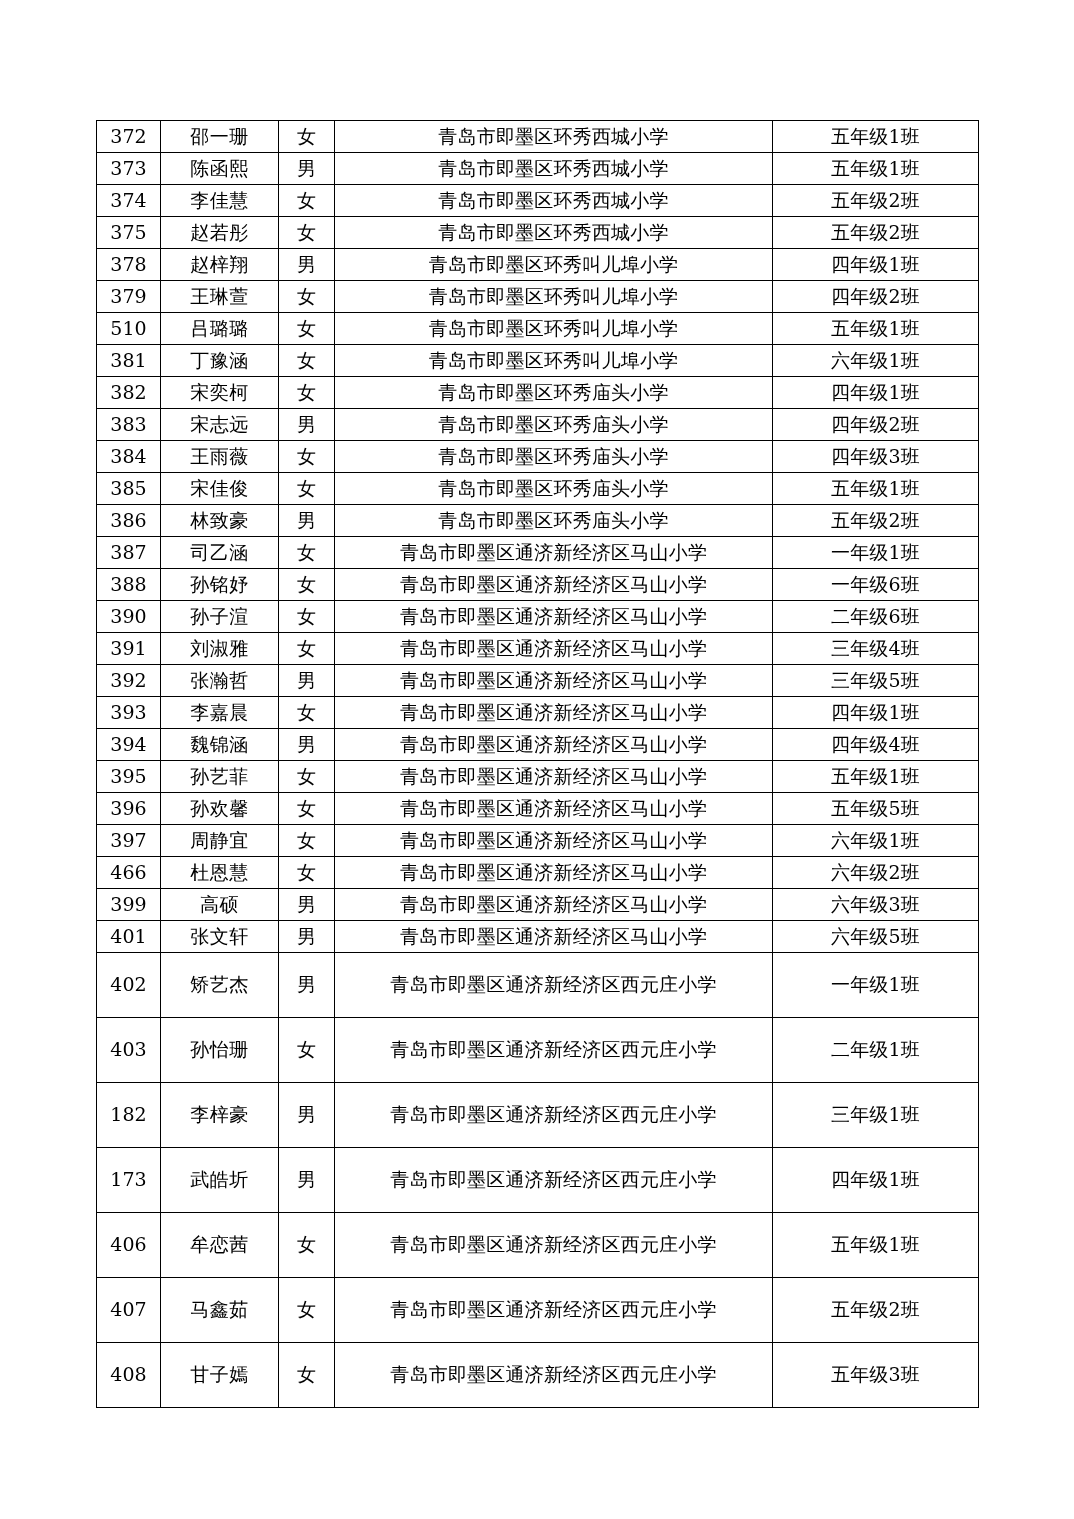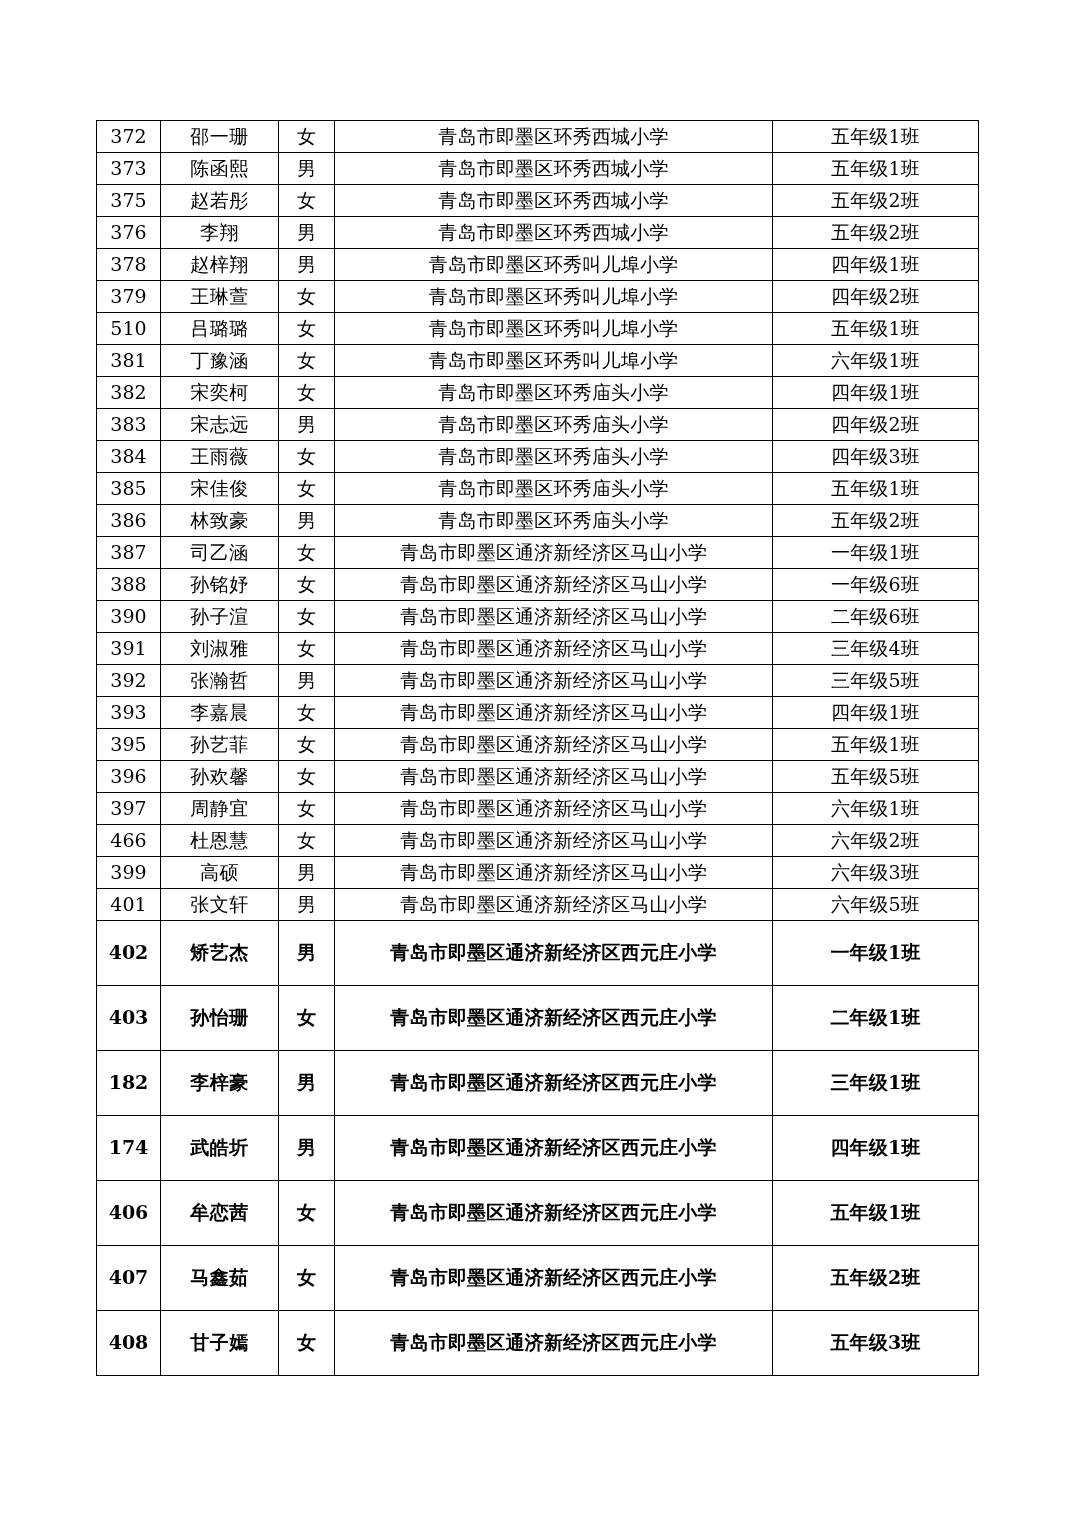--- a/index.html
+++ b/index.html
@@ -40,21 +40,21 @@
   col.c-sex   { width: 56px; }
   col.c-school{ width: 438px; }
   col.c-class { width: 206px; }
 
   td.idx  { font-size: 19px; }
   td.name { font-size: 19px; letter-spacing: 0.5px; }
   td.sex  { font-size: 19px; }
   td.school { font-size: 19px; letter-spacing: 0.2px; }
   td.klass  { font-size: 19px; letter-spacing: 0.2px; }
 
-  tr.tall td { height: 62px; font-weight: bold; }
+  tr.tall td { height: 62px; }
   tr.short td { height: 29px; }
 </style>
 </head>
 <body>
 
 <div class="page">
   <table class="roster">
     <colgroup>
       <col class="c-index">
       <col class="c-name">
@@ -71,34 +71,34 @@
           <td class="klass">五年级1班</td>
         </tr>
         <tr class="short">
           <td class="idx">373</td>
           <td class="name">陈函熙</td>
           <td class="sex">男</td>
           <td class="school">青岛市即墨区环秀西城小学</td>
           <td class="klass">五年级1班</td>
         </tr>
         <tr class="short">
+          <td class="idx">374</td>
+          <td class="name">李佳慧</td>
+          <td class="sex">女</td>
+          <td class="school">青岛市即墨区环秀西城小学</td>
+          <td class="klass">五年级2班</td>
+        </tr>
+        <tr class="short">
           <td class="idx">375</td>
           <td class="name">赵若彤</td>
           <td class="sex">女</td>
           <td class="school">青岛市即墨区环秀西城小学</td>
           <td class="klass">五年级2班</td>
         </tr>
         <tr class="short">
-          <td class="idx">376</td>
-          <td class="name">李翔</td>
-          <td class="sex">男</td>
-          <td class="school">青岛市即墨区环秀西城小学</td>
-          <td class="klass">五年级2班</td>
-        </tr>
-        <tr class="short">
           <td class="idx">378</td>
           <td class="name">赵梓翔</td>
           <td class="sex">男</td>
           <td class="school">青岛市即墨区环秀叫儿埠小学</td>
           <td class="klass">四年级1班</td>
         </tr>
         <tr class="short">
           <td class="idx">379</td>
           <td class="name">王琳萱</td>
           <td class="sex">女</td>
@@ -190,20 +190,27 @@
           <td class="klass">三年级5班</td>
         </tr>
         <tr class="short">
           <td class="idx">393</td>
           <td class="name">李嘉晨</td>
           <td class="sex">女</td>
           <td class="school">青岛市即墨区通济新经济区马山小学</td>
           <td class="klass">四年级1班</td>
         </tr>
         <tr class="short">
+          <td class="idx">394</td>
+          <td class="name">魏锦涵</td>
+          <td class="sex">男</td>
+          <td class="school">青岛市即墨区通济新经济区马山小学</td>
+          <td class="klass">四年级4班</td>
+        </tr>
+        <tr class="short">
           <td class="idx">395</td>
           <td class="name">孙艺菲</td>
           <td class="sex">女</td>
           <td class="school">青岛市即墨区通济新经济区马山小学</td>
           <td class="klass">五年级1班</td>
         </tr>
         <tr class="short">
           <td class="idx">396</td>
           <td class="name">孙欢馨</td>
           <td class="sex">女</td>
@@ -253,21 +260,21 @@
           <td class="klass">二年级1班</td>
         </tr>
         <tr class="tall">
           <td class="idx">182</td>
           <td class="name">李梓豪</td>
           <td class="sex">男</td>
           <td class="school">青岛市即墨区通济新经济区西元庄小学</td>
           <td class="klass">三年级1班</td>
         </tr>
         <tr class="tall">
-          <td class="idx">174</td>
+          <td class="idx">173</td>
           <td class="name">武皓圻</td>
           <td class="sex">男</td>
           <td class="school">青岛市即墨区通济新经济区西元庄小学</td>
           <td class="klass">四年级1班</td>
         </tr>
         <tr class="tall">
           <td class="idx">406</td>
           <td class="name">牟恋茜</td>
           <td class="sex">女</td>
           <td class="school">青岛市即墨区通济新经济区西元庄小学</td>

